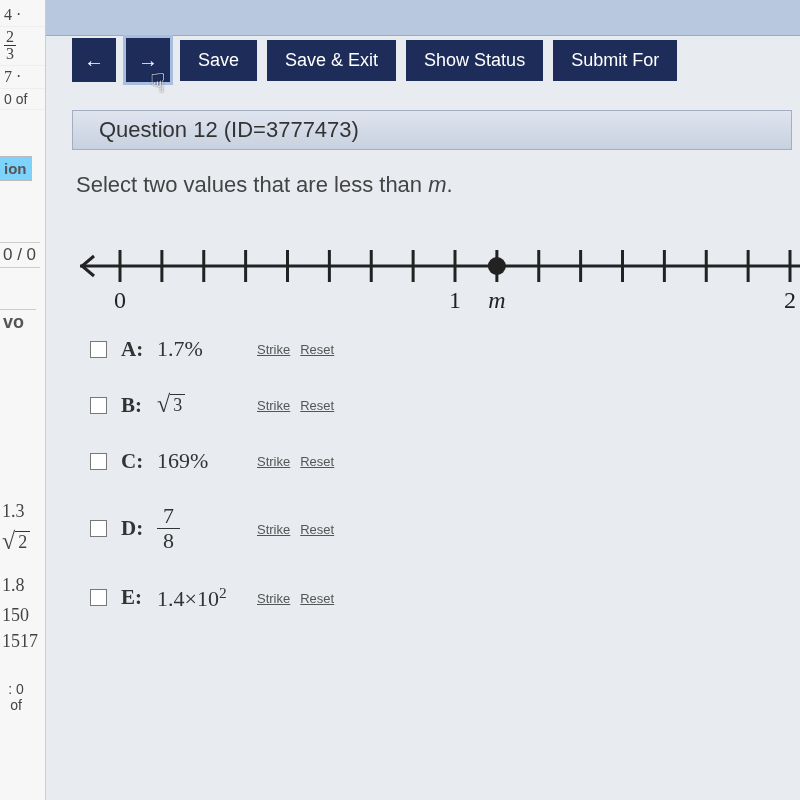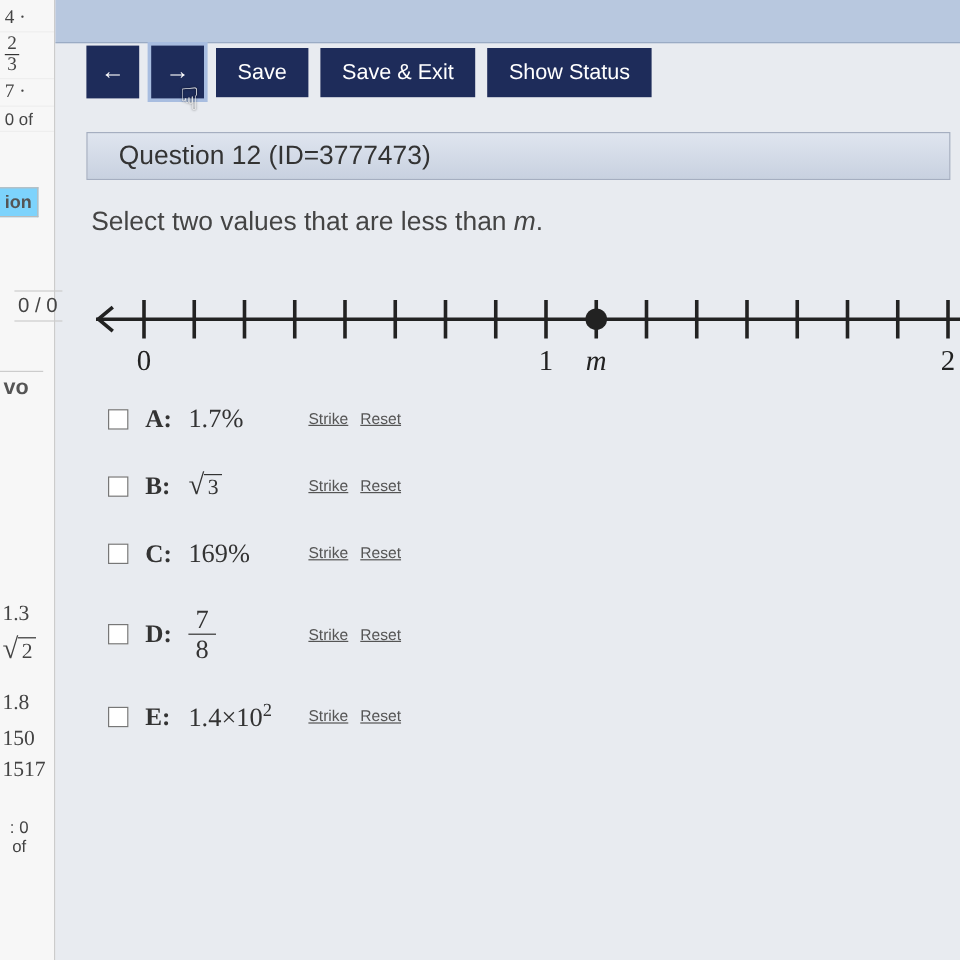--- a/index.html
+++ b/index.html
@@ -91,21 +91,21 @@
     background:#7dd3fc;
     border:1px solid #bbb;
     border-left:none;
     padding:3px 4px;
     font-size:15px;
     font-weight:bold;
     color:#555;
   }
   .left-07 {
     position:absolute;
-    left:12px; top:242px;
+    left:0; top:242px;
     font-size:17px;
     color:#444;
     padding:2px 3px;
     border-top:1px solid #ccc;
     border-bottom:1px solid #ccc;
     width:40px;
   }
   .left-vo {
     position:absolute;
     left:0; top:309px;
@@ -213,20 +213,21 @@
 <div class="toolbar">
   <button class="btn icon">
       <span>←</span>
     </button>
   <button class="btn icon active">
       <span>→</span>
     </button>
   <button class="btn">Save</button>
   <button class="btn">Save &amp; Exit</button>
   <button class="btn">Show Status</button>
+  <button class="btn">Submit For</button>
 </div>
 <div class="cursor-hand">☟</div>
 
 <div class="left-strip">
   <div>4 ·</div>
   <div><span class="frac"><span class="n">2</span><span class="d">3</span></span></div>
   <div>7 ·</div>
   <div style="font-family:Arial;font-size:14px;">0 of</div>
 </div>
 <div class="left-tab">ion</div>

